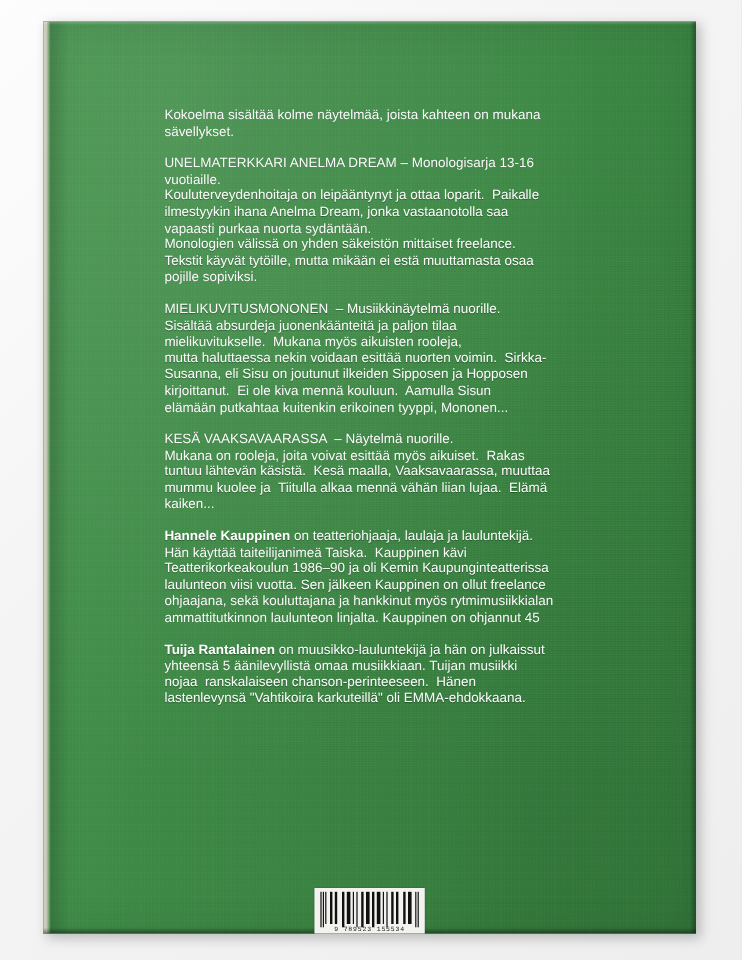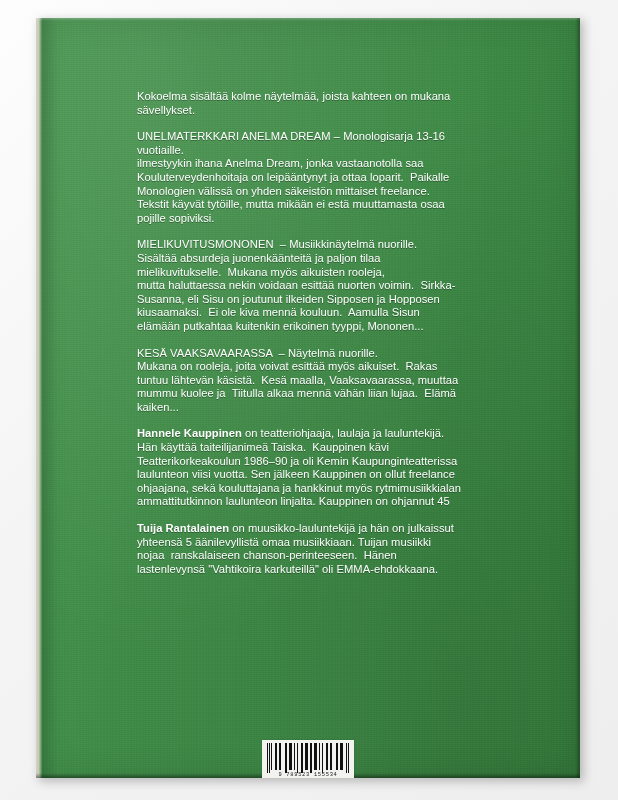--- a/index.html
+++ b/index.html
@@ -181,33 +181,34 @@
 
     <div id="blurb">
 
     <div class="para">
           <span class="line">Kokoelma sisältää kolme näytelmää, joista kahteen on mukana</span>
           <span class="line">sävellykset.</span>
         </div>
         <div class="para">
           <span class="line">UNELMATERKKARI ANELMA DREAM – Monologisarja 13-16</span>
           <span class="line">vuotiaille.</span>
+          <span class="line">Kouluterveydenhoitaja on leipääntynyt ja ottaa loparit.  Paikalle</span>
           <span class="line">ilmestyykin ihana Anelma Dream, jonka vastaanotolla saa</span>
-          <span class="line">Kouluterveydenhoitaja on leipääntynyt ja ottaa loparit.  Paikalle</span>
+          <span class="line">vapaasti purkaa nuorta sydäntään.</span>
           <span class="line">Monologien välissä on yhden säkeistön mittaiset freelance.</span>
           <span class="line">Tekstit käyvät tytöille, mutta mikään ei estä muuttamasta osaa</span>
           <span class="line">pojille sopiviksi.</span>
         </div>
         <div class="para">
           <span class="line">MIELIKUVITUSMONONEN  – Musiikkinäytelmä nuorille.</span>
           <span class="line">Sisältää absurdeja juonenkäänteitä ja paljon tilaa</span>
           <span class="line">mielikuvitukselle.  Mukana myös aikuisten rooleja,</span>
           <span class="line">mutta haluttaessa nekin voidaan esittää nuorten voimin.  Sirkka-</span>
           <span class="line">Susanna, eli Sisu on joutunut ilkeiden Sipposen ja Hopposen</span>
-          <span class="line">kiusaamaksi.  Ei ole kiva mennä kouluun.  Aamulla Sisun</span>
+          <span class="line">kirjoittanut.  Ei ole kiva mennä kouluun.  Aamulla Sisun</span>
           <span class="line">elämään putkahtaa kuitenkin erikoinen tyyppi, Mononen...</span>
         </div>
         <div class="para">
           <span class="line">KESÄ VAAKSAVAARASSA  – Näytelmä nuorille.</span>
           <span class="line">Mukana on rooleja, joita voivat esittää myös aikuiset.  Rakas</span>
           <span class="line">tuntuu lähtevän käsistä.  Kesä maalla, Vaaksavaarassa, muuttaa</span>
           <span class="line">mummu kuolee ja  Tiitulla alkaa mennä vähän liian lujaa.  Elämä</span>
           <span class="line">kaiken...</span>
         </div>
         <div class="para">

